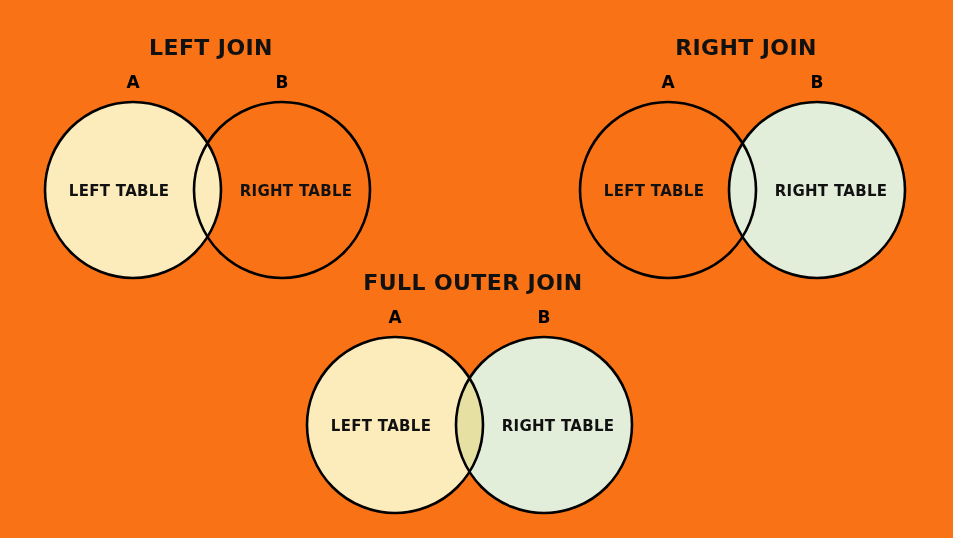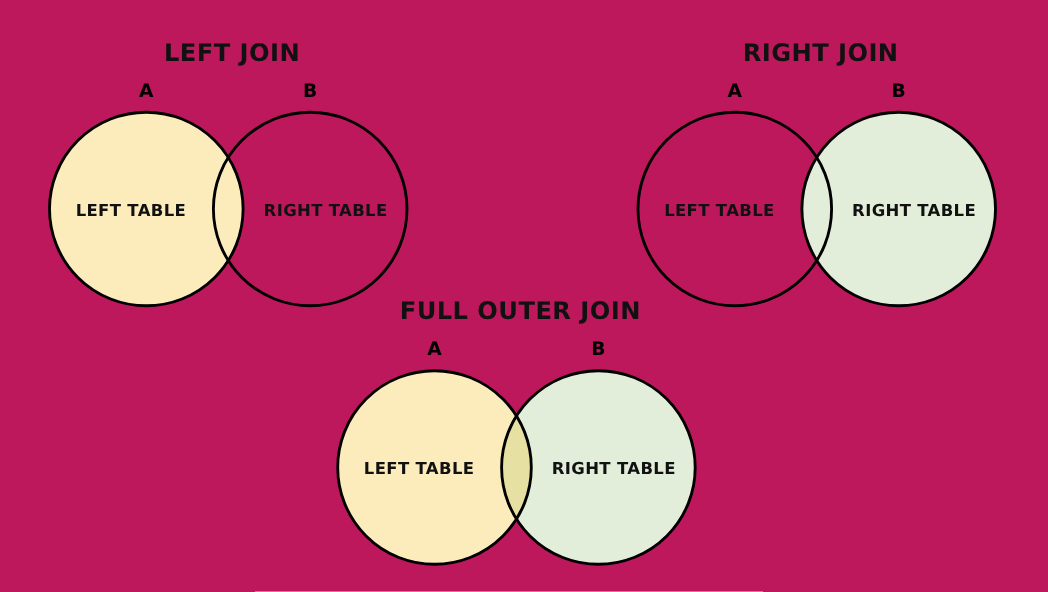--- a/index.html
+++ b/index.html
@@ -10,21 +10,21 @@
   body {
     width: 953px;
     height: 538px;
     overflow: hidden;
     font-family: "DejaVu Sans", "Liberation Sans", sans-serif;
   }
   #canvas {
     position: relative;
     width: 953px;
     height: 538px;
-    background: #be185d;
+    background: #f97316;
   }
   svg.diagram {
     position: absolute;
     overflow: visible;
   }
   .join-title {
     font-family: "DejaVu Sans", "Liberation Sans", sans-serif;
     font-weight: bold;
     font-size: 22px;
     fill: #111111;

